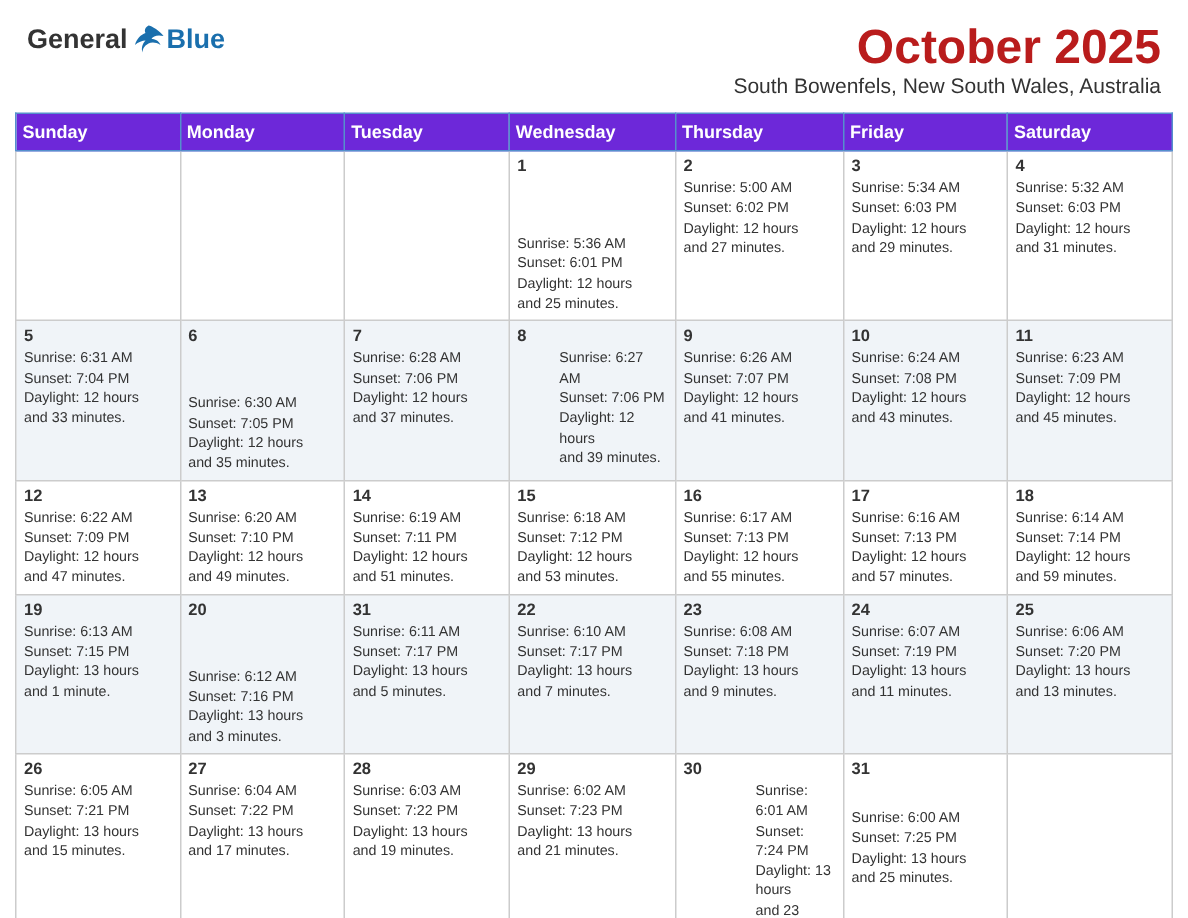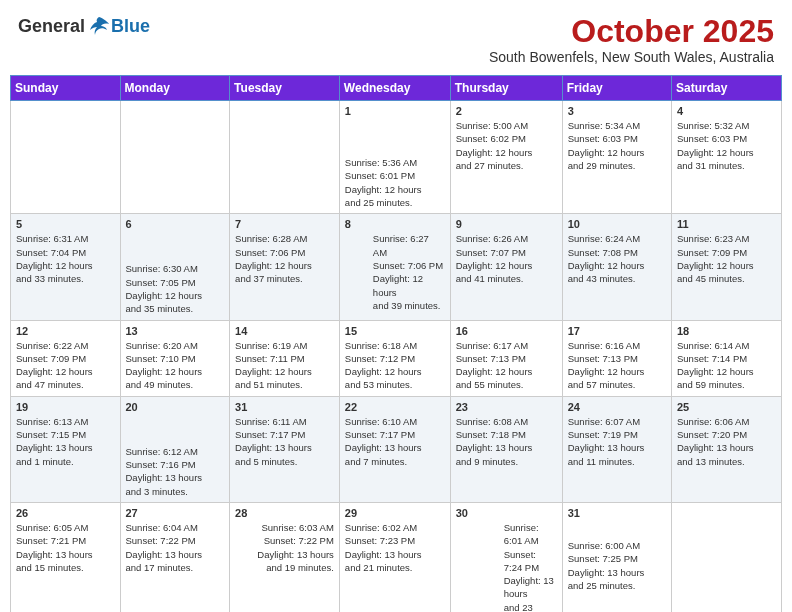--- a/index.html
+++ b/index.html
@@ -315,21 +315,21 @@
         </td>
         <td>
           <span class="day-number">27</span>
           <div class="day-info" style="white-space: pre-line;">Sunrise: 6:04 AM
 Sunset: 7:22 PM
 Daylight: 13 hours
 and 17 minutes.</div>
         </td>
         <td>
           <span class="day-number">28</span>
-          <div class="day-info" style="white-space: pre-line; text-align: right;">Sunrise: 6:03 AM
+          <div class="day-info" style="white-space: pre-line;">Sunrise: 6:03 AM
 Sunset: 7:22 PM
 Daylight: 13 hours
 and 19 minutes.</div>
         </td>
         <td>
           <span class="day-number">29</span>
           <div class="day-info" style="white-space: pre-line;">Sunrise: 6:02 AM
 Sunset: 7:23 PM
 Daylight: 13 hours
 and 21 minutes.</div>

